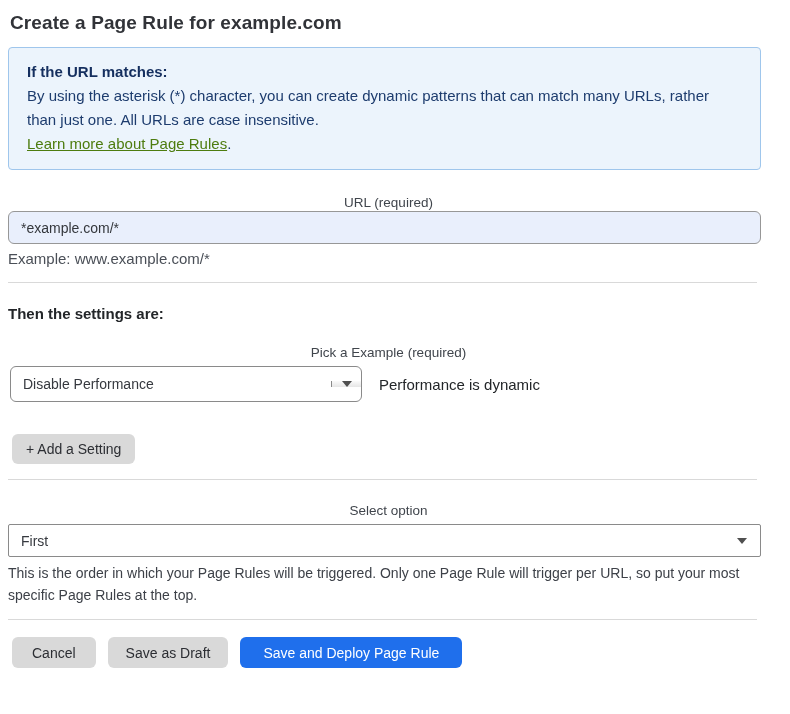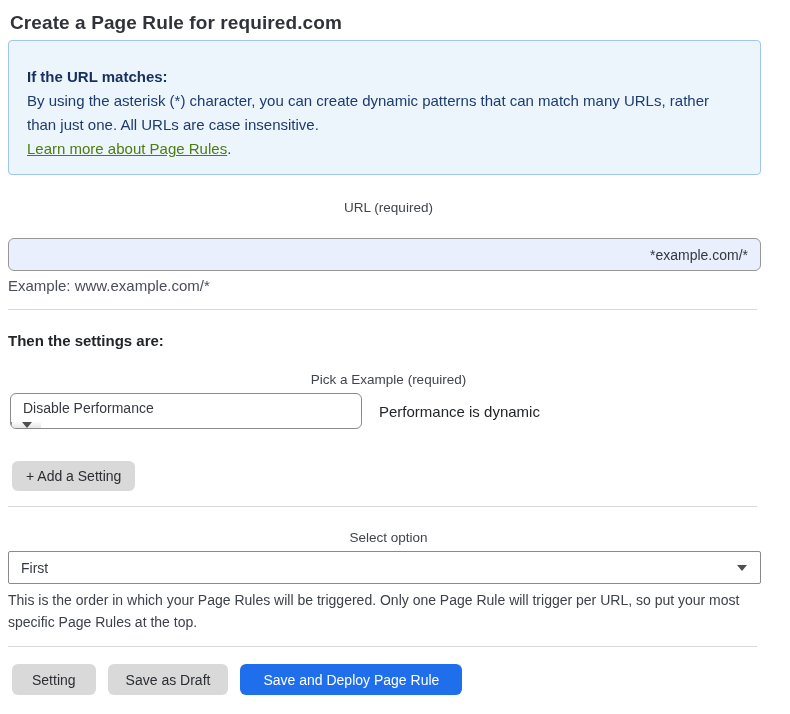--- a/index.html
+++ b/index.html
@@ -15,26 +15,26 @@
   .page-title {
     font-size: 19px;
     font-weight: bold;
     color: #313338;
     letter-spacing: 0.1px;
     margin-left: 2px;
   }
 
   
   .info-box {
-    margin-top: 6px;
+    margin-top: 13px;
     width: 753px;
     background: #ecf4fc;
     border: 1px solid #9fc6ec;
     border-radius: 4px;
-    padding: 24px 18px 13px 18px;
+    padding: 12px 18px 13px 18px;
     font-size: 15px;
     line-height: 24px;
     color: #1d3c6e;
   }
   .info-box .info-heading {
     font-weight: bold;
     color: #152f5f;
   }
   .info-box .info-body { max-width: 722px; }
   .info-link {
@@ -43,32 +43,31 @@
     cursor: pointer;
   }
 
   .field-label {
     font-size: 13.5px;
     color: #40454c;
   }
 
   .url-input {
     display: block;
-    margin-top: 23px;
+    margin-top: 1px;
     width: 753px;
     height: 33px;
     background: #e9effc;
     border: 1px solid #979797;
     border-radius: 6px;
     padding: 8px 12px;
     font-family: "Liberation Sans", sans-serif;
     font-size: 14px;
     color: #34373c;
     outline: none;
-    text-align: right;
   }
 
   .helper-text {
     margin-top: 6px;
     font-size: 15px;
     color: #4a4f57;
   }
 
   .divider {
     margin-top: 15px;
@@ -90,24 +89,23 @@
     display: flex;
     align-items: center;
   }
   .custom-select {
     width: 352px;
     height: 36px;
     border: 1px solid #8a8a8a;
     border-radius: 6px;
     background: #ffffff;
     display: flex;
-    align-items: flex-start;
+    align-items: center;
     overflow: hidden;
     cursor: pointer;
-    flex-direction: column;
   }
   .custom-select .select-value {
     flex: 1;
     display: flex;
     align-items: center;
     padding-left: 12px;
     font-size: 14px;
     color: #36393f;
   }
   .custom-select .select-arrow-btn {
@@ -197,21 +195,21 @@
   }
   .cancel-btn { padding: 0 20px; }
   .draft-btn { padding: 0 18px; margin-left: 12px; }
   .deploy-btn { padding: 0 23px; margin-left: 12px; }
 </style>
 </head>
 <body>
 
 <div class="page">
 
-  <h1 class="page-title">Create a Page Rule for required.com</h1>
+  <h1 class="page-title">Create a Page Rule for example.com</h1>
 
   <div class="info-box">
     <div class="info-heading">If the URL matches:</div>
     <div class="info-body">By using the asterisk (*) character, you can create dynamic patterns that can match many URLs, rather than just one. All URLs are case insensitive.</div>
     <div><a class="info-link">Learn more about Page Rules</a><span>.</span></div>
   </div>
 
   <div class="field-label mt-23" style="margin-top:25px;">URL (required)</div>
   <input class="url-input" type="text" value="*example.com/*" style="">
   <div class="helper-text">Example: www.example.com/*</div>
@@ -242,18 +240,18 @@
   <div class="wide-select">
     <span>First</span>
     <span class="tri-down"></span>
   </div>
 
   <div class="order-help">This is the order in which your Page Rules will be triggered. Only one Page Rule will trigger per URL, so put your most specific Page Rules at the top.</div>
 
   <hr class="divider" style="margin-top:13px;">
 
   <div class="footer-row">
-    <button class="btn btn-gray cancel-btn">Setting</button>
+    <button class="btn btn-gray cancel-btn">Cancel</button>
     <button class="btn btn-gray draft-btn">Save as Draft</button>
     <button class="btn btn-primary deploy-btn">Save and Deploy Page Rule</button>
   </div>
 
 </div>
 
 </body></html>

